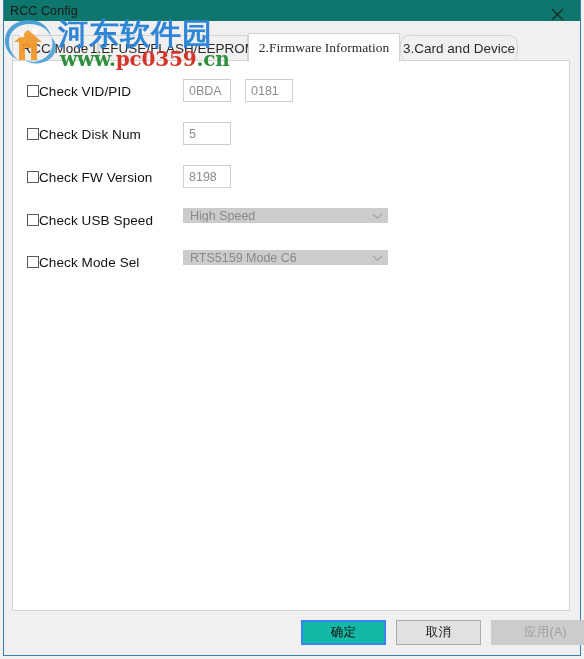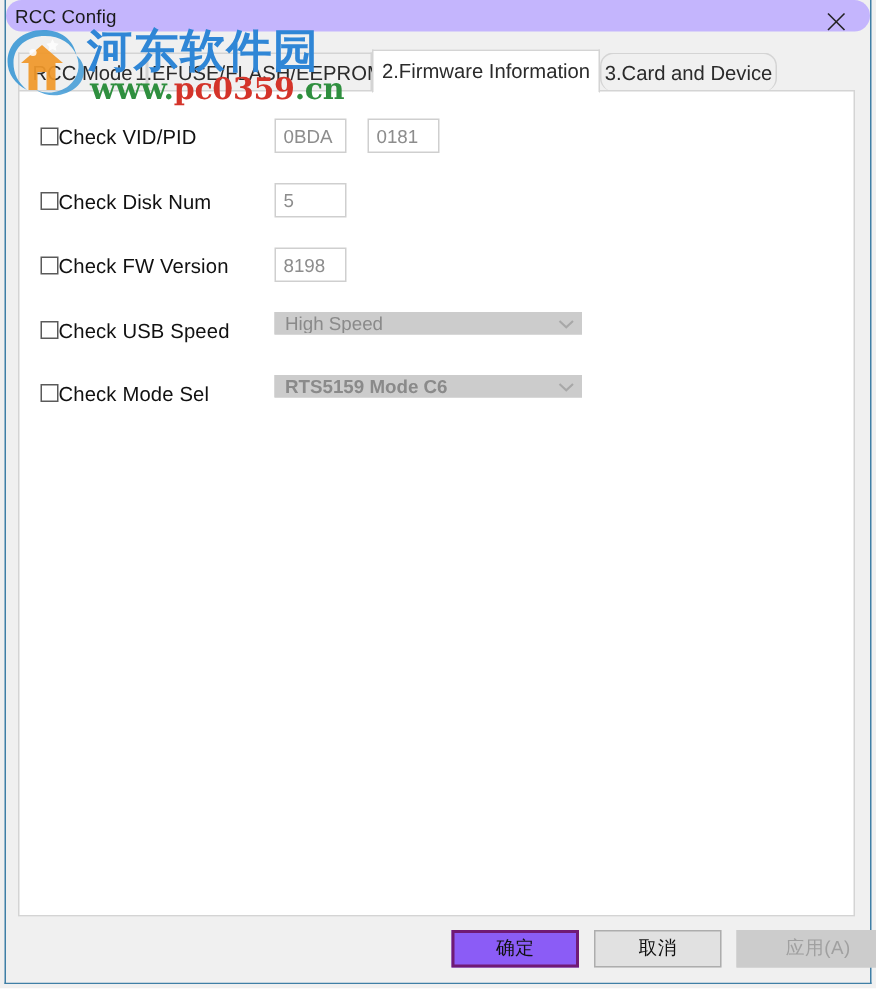--- a/index.html
+++ b/index.html
@@ -38,23 +38,22 @@
     background: #f0f0f0;
   }
 
   
   .titlebar {
     position: absolute;
     left: 4px;
     top: 0;
     width: 576px;
     height: 21px;
-    background: #c4b5fd;
-    box-sizing: border-box;
-    border-radius: 14px;
+    background: #0f766e;
+    box-sizing: border-box;
   }
   .title-text {
     position: absolute;
     left: 6px;
     top: 4px;
     font-size: 12.5px;
     color: #1a1a1a;
     letter-spacing: 0.1px;
     white-space: nowrap;
   }
@@ -205,22 +204,22 @@
     border: 1px solid #adadad;
     font-size: 12.5px;
     color: #111111;
     display: flex;
     align-items: center;
     justify-content: center;
     cursor: default;
     letter-spacing: 0.3px;
   }
   .btn.default {
-    border: 2px solid #701a75;
-    background: #8b5cf6;
+    border: 2px solid #3b82f6;
+    background: #14b8a6;
   }
   .btn.disabled {
     background: #cccccc;
     border: 1px solid #cccccc;
     color: #a0a0a0;
   }
 
   
   .watermark {
     position: absolute;
@@ -283,21 +282,21 @@
     </div>
   </div>
 
   <div class="tabstrip">
     <div class="tab" style="left:0px; width:86px;">
       <span>RCC Mode</span>
     </div>
     <div class="tab" style="left:86px; width:150px;">
       <span>1.EFUSE/FLASH/EEPROM</span>
     </div>
-    <div class="tab selected" style="left:236px; width:152px;">
+    <div class="tab selected" style="left:236px; width:152px;font-family:Liberation Serif, serif;">
       <span>2.Firmware Information</span>
     </div>
     <div class="tab" style="left:388px; width:118px;border-radius:9px;">
       <span>3.Card and Device</span>
     </div>
   </div>
 
   <div class="tabpanel">
 
     <div class="row" style="top:18px; width:100%;">
@@ -346,21 +345,21 @@
           </svg>
         </span>
       </div>
     </div>
 
     <div class="row" style="top:189px; width:100%;">
       <label class="cbwrap">
         <span class="cbox"></span>
         <span class="cblabel">Check Mode Sel</span>
       </label>
-      <div class="combo" style="left:170px; top:0px; width:205px;font-weight:bold;">
+      <div class="combo" style="left:170px; top:0px; width:205px;">
         <span class="cv">RTS5159 Mode C6</span>
         <span class="carrow">
           <svg width="11" height="8" viewBox="0 0 11 8" aria-hidden="true">
             <polyline points="1,2 5.5,6.2 10,2" fill="none" stroke="#a8a8a8" stroke-width="1.4"></polyline>
           </svg>
         </span>
       </div>
     </div>
 
   </div>

